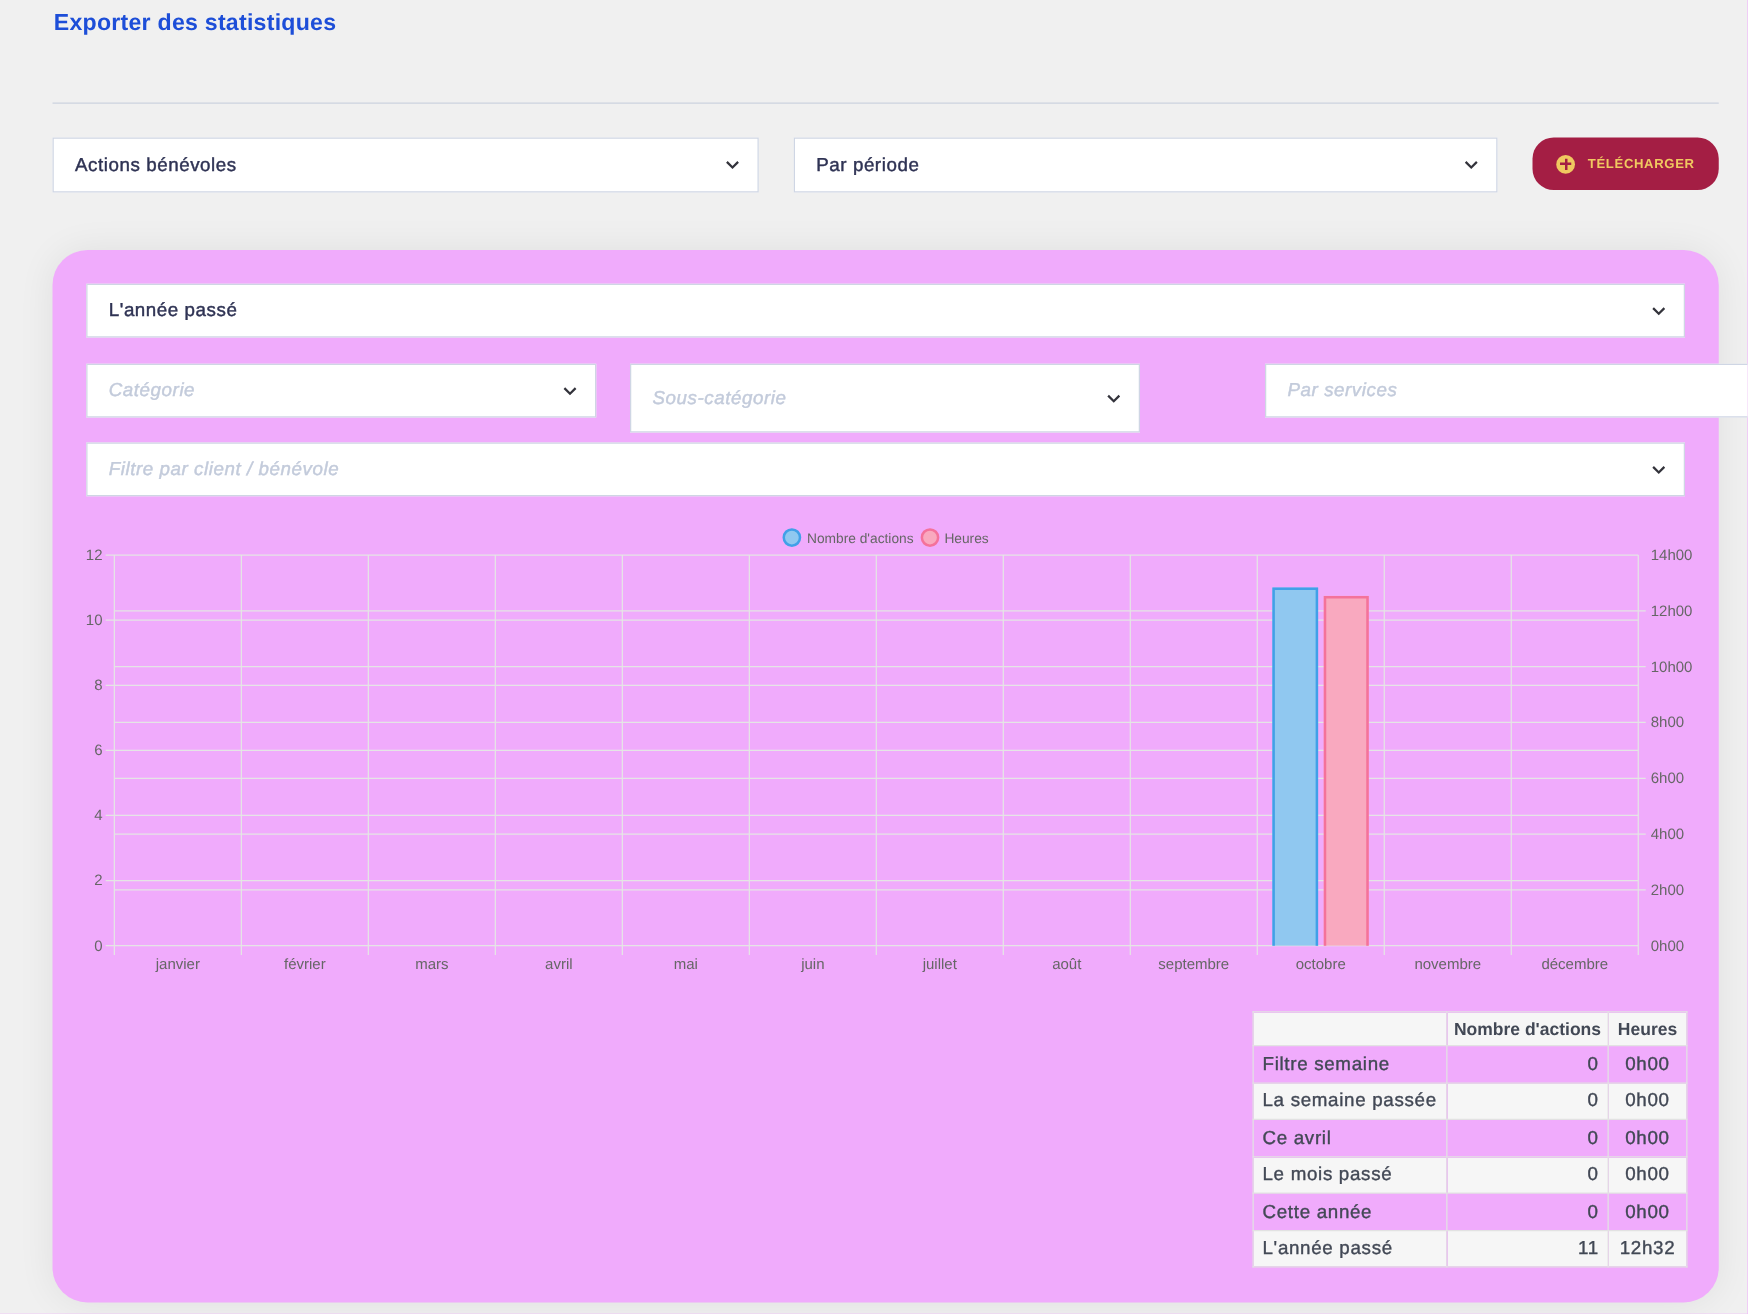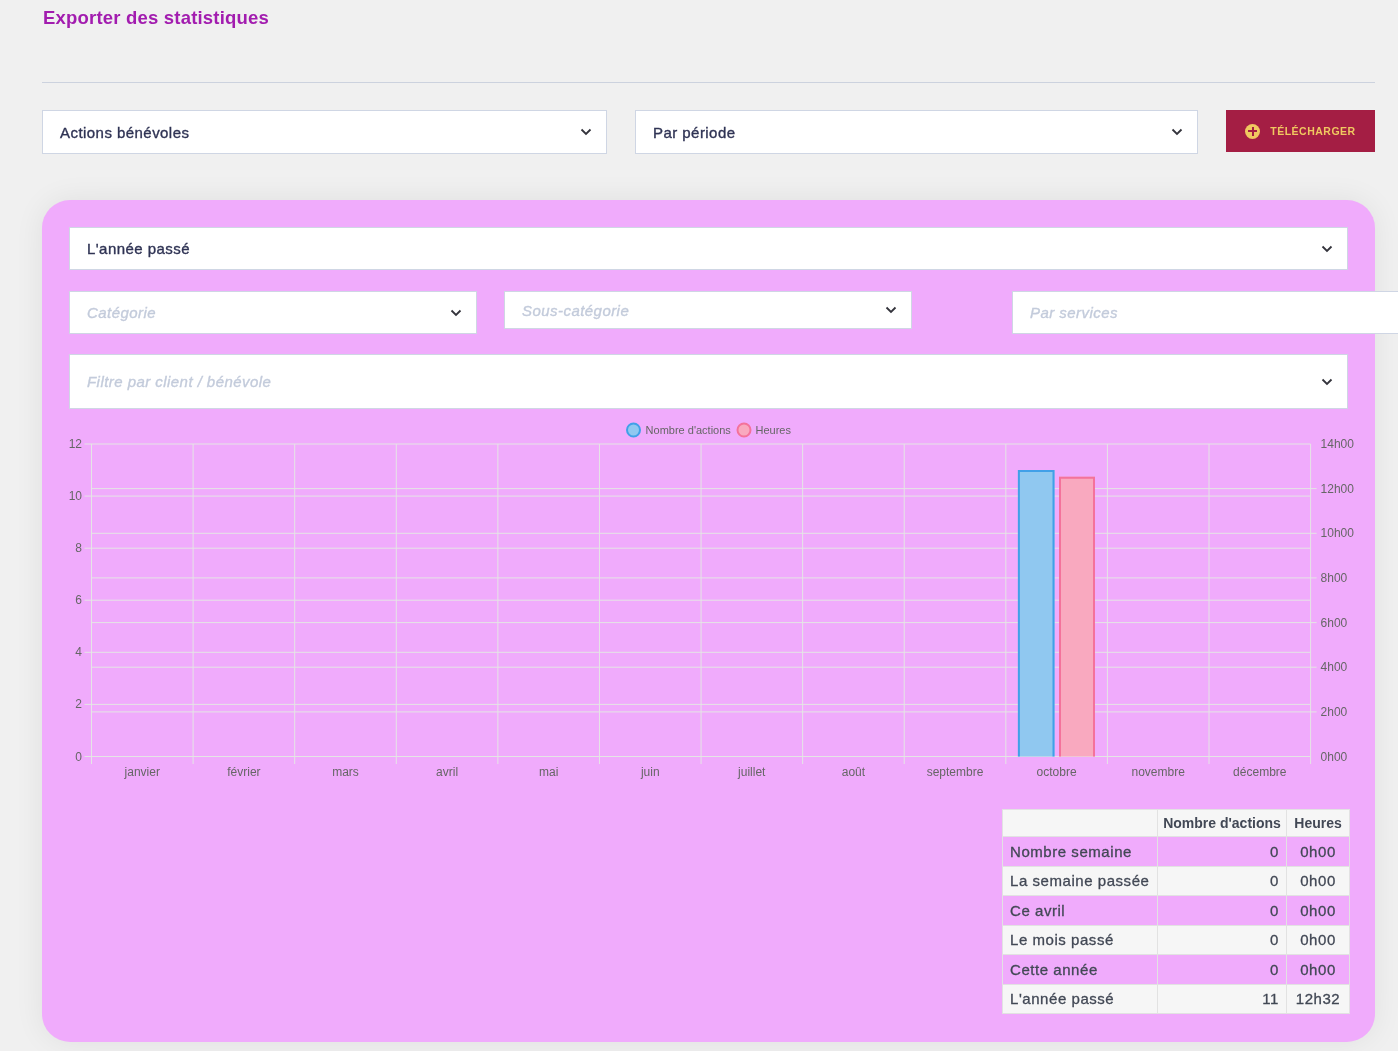--- a/index.html
+++ b/index.html
@@ -1,24 +1,24 @@
 <!DOCTYPE html>
 <html lang="fr"><head>
 <meta charset="utf-8">
 <title>Exporter des statistiques</title>
 <style>
 * { margin:0; padding:0; box-sizing:border-box; }
 html,body { width:1398px; height:1051px; overflow:hidden; }
 body { background:#f0f0f0; font-family:"Liberation Sans", sans-serif; position:relative; }
-.title { position:absolute; left:43px; top:7px; font-size:18.5px; font-weight:bold; color:#a21caf; letter-spacing:0.2px; }
+.title { position:absolute; left:43px; top:7px; font-size:18.5px; font-weight:bold; color:#1d4ed8; letter-spacing:0.2px; }
 .divider { position:absolute; left:42px; top:82px; width:1333px; height:1px; background:#ccd2de; }
 .sel { position:absolute; background:#fff; border:1px solid #cfd6e4; border-radius:0; font-size:15px; letter-spacing:0.45px; -webkit-text-stroke:0.35px; color:#2f3354; display:flex; align-items:center; padding:0 17px; }
 .sel .ph { color:#c3cbdb;font-style:italic; }
 .sel svg.chev { position:absolute; right:14px; top:50%; margin-top:-5px; }
-.btn { position:absolute; left:1226px; top:110px; width:149px; height:42px; background:#a41e44; border-radius:0; display:flex; align-items:center; justify-content:center; gap:10px; color:#f0c860; font-size:10.5px; font-weight:bold; letter-spacing:0.5px; }
+.btn { position:absolute; left:1226px; top:110px; width:149px; height:42px; background:#a41e44; border-radius:17px; display:flex; align-items:center; justify-content:center; gap:10px; color:#f0c860; font-size:10.5px; font-weight:bold; letter-spacing:0.5px; }
 .btn .plus { flex:0 0 15px; width:15px; height:15px; border-radius:50%; background:#f0c860; position:relative; }
 .btn .plus::before, .btn .plus::after { content:""; position:absolute; background:#a41e44; }
 .btn .plus::before { left:3px; top:6.25px; width:9px; height:2.5px; }
 .btn .plus::after { left:6.25px; top:3px; width:2.5px; height:9px; }
 .card { position:absolute; left:42px; top:200px; width:1333px; height:842px; background:#f0abfc; border-radius:28px; box-shadow:0 0 30px rgba(0,0,0,0.07); }
 table.stats { position:absolute; left:960px; top:609px; width:347px; table-layout:fixed; border-collapse:collapse; font-size:15px; letter-spacing:0.55px; -webkit-text-stroke:0.3px; color:#424855; }
 table.stats th, table.stats td { border:1px solid #e2e2e2; padding:0 7px; white-space:nowrap; overflow:hidden; }
 table.stats th { height:27px; background:#f6f6f6; font-weight:bold; text-align:center; font-size:14px; letter-spacing:0; -webkit-text-stroke:0; padding:0 3px; }
 table.stats td { height:29.5px; }
 table.stats td.lbl { text-align:left; }
@@ -48,33 +48,33 @@
    <svg class="chev" width="12" height="10" viewBox="0 0 12 10">
         <path d="M1.5 2.5 L6 7 L10.5 2.5" fill="none" stroke="#33333b" stroke-width="1.8"></path>
       </svg>
   </div>
   <div class="sel" style="left:27px; top:91px; width:408px; height:43px;">
       <span class="ph">Catégorie</span>
    <svg class="chev" width="12" height="10" viewBox="0 0 12 10">
         <path d="M1.5 2.5 L6 7 L10.5 2.5" fill="none" stroke="#33333b" stroke-width="1.8"></path>
       </svg>
   </div>
-  <div class="sel" style="left:462px; top:91px; width:408px; height:38px;">
+  <div class="sel" style="left:462px; top:91px; width:408px; height:55px;">
       <span class="ph">Sous-catégorie</span>
    <svg class="chev" width="12" height="10" viewBox="0 0 12 10">
         <path d="M1.5 2.5 L6 7 L10.5 2.5" fill="none" stroke="#33333b" stroke-width="1.8"></path>
       </svg>
   </div>
   <div class="sel" style="left:940px; top:91px; width:428px; height:43px;margin-left:30px;">
       <span class="ph">Par services</span>
    <svg class="chev" width="12" height="10" viewBox="0 0 12 10">
         <path d="M1.5 2.5 L6 7 L10.5 2.5" fill="none" stroke="#33333b" stroke-width="1.8"></path>
       </svg>
   </div>
-  <div class="sel" style="left:27px; top:154px; width:1279px; height:55px;">
+  <div class="sel" style="left:27px; top:154px; width:1279px; height:43px;">
       <span class="ph">Filtre par client / bénévole</span>
    <svg class="chev" width="12" height="10" viewBox="0 0 12 10">
         <path d="M1.5 2.5 L6 7 L10.5 2.5" fill="none" stroke="#33333b" stroke-width="1.8"></path>
       </svg>
   </div>
 
   <svg id="chart" width="1333" height="390" viewBox="0 0 1333 390" style="position:absolute; left:0; top:200px;">
    <line x1="42.5" y1="356.5" x2="1268.6" y2="356.5" stroke="#e5e5e5" stroke-width="1"></line>
    <line x1="42.5" y1="304.4" x2="1268.6" y2="304.4" stroke="#e5e5e5" stroke-width="1"></line>
    <line x1="42.5" y1="252.3" x2="1268.6" y2="252.3" stroke="#e5e5e5" stroke-width="1"></line>
@@ -139,21 +139,21 @@
   </svg>
 
   <table class="stats">
     <tbody>
         <tr>
           <th style="width:155px"></th>
           <th style="width:129px">Nombre d'actions</th>
           <th style="width:63px">Heures</th>
         </tr>
     <tr>
-          <td class="lbl">Nombre semaine</td>
+          <td class="lbl">Filtre semaine</td>
           <td class="num">0</td>
           <td class="hrs">0h00</td>
         </tr>
     <tr>
           <td class="lbl">La semaine passée</td>
           <td class="num">0</td>
           <td class="hrs">0h00</td>
         </tr>
     <tr>
           <td class="lbl">Ce avril</td>

